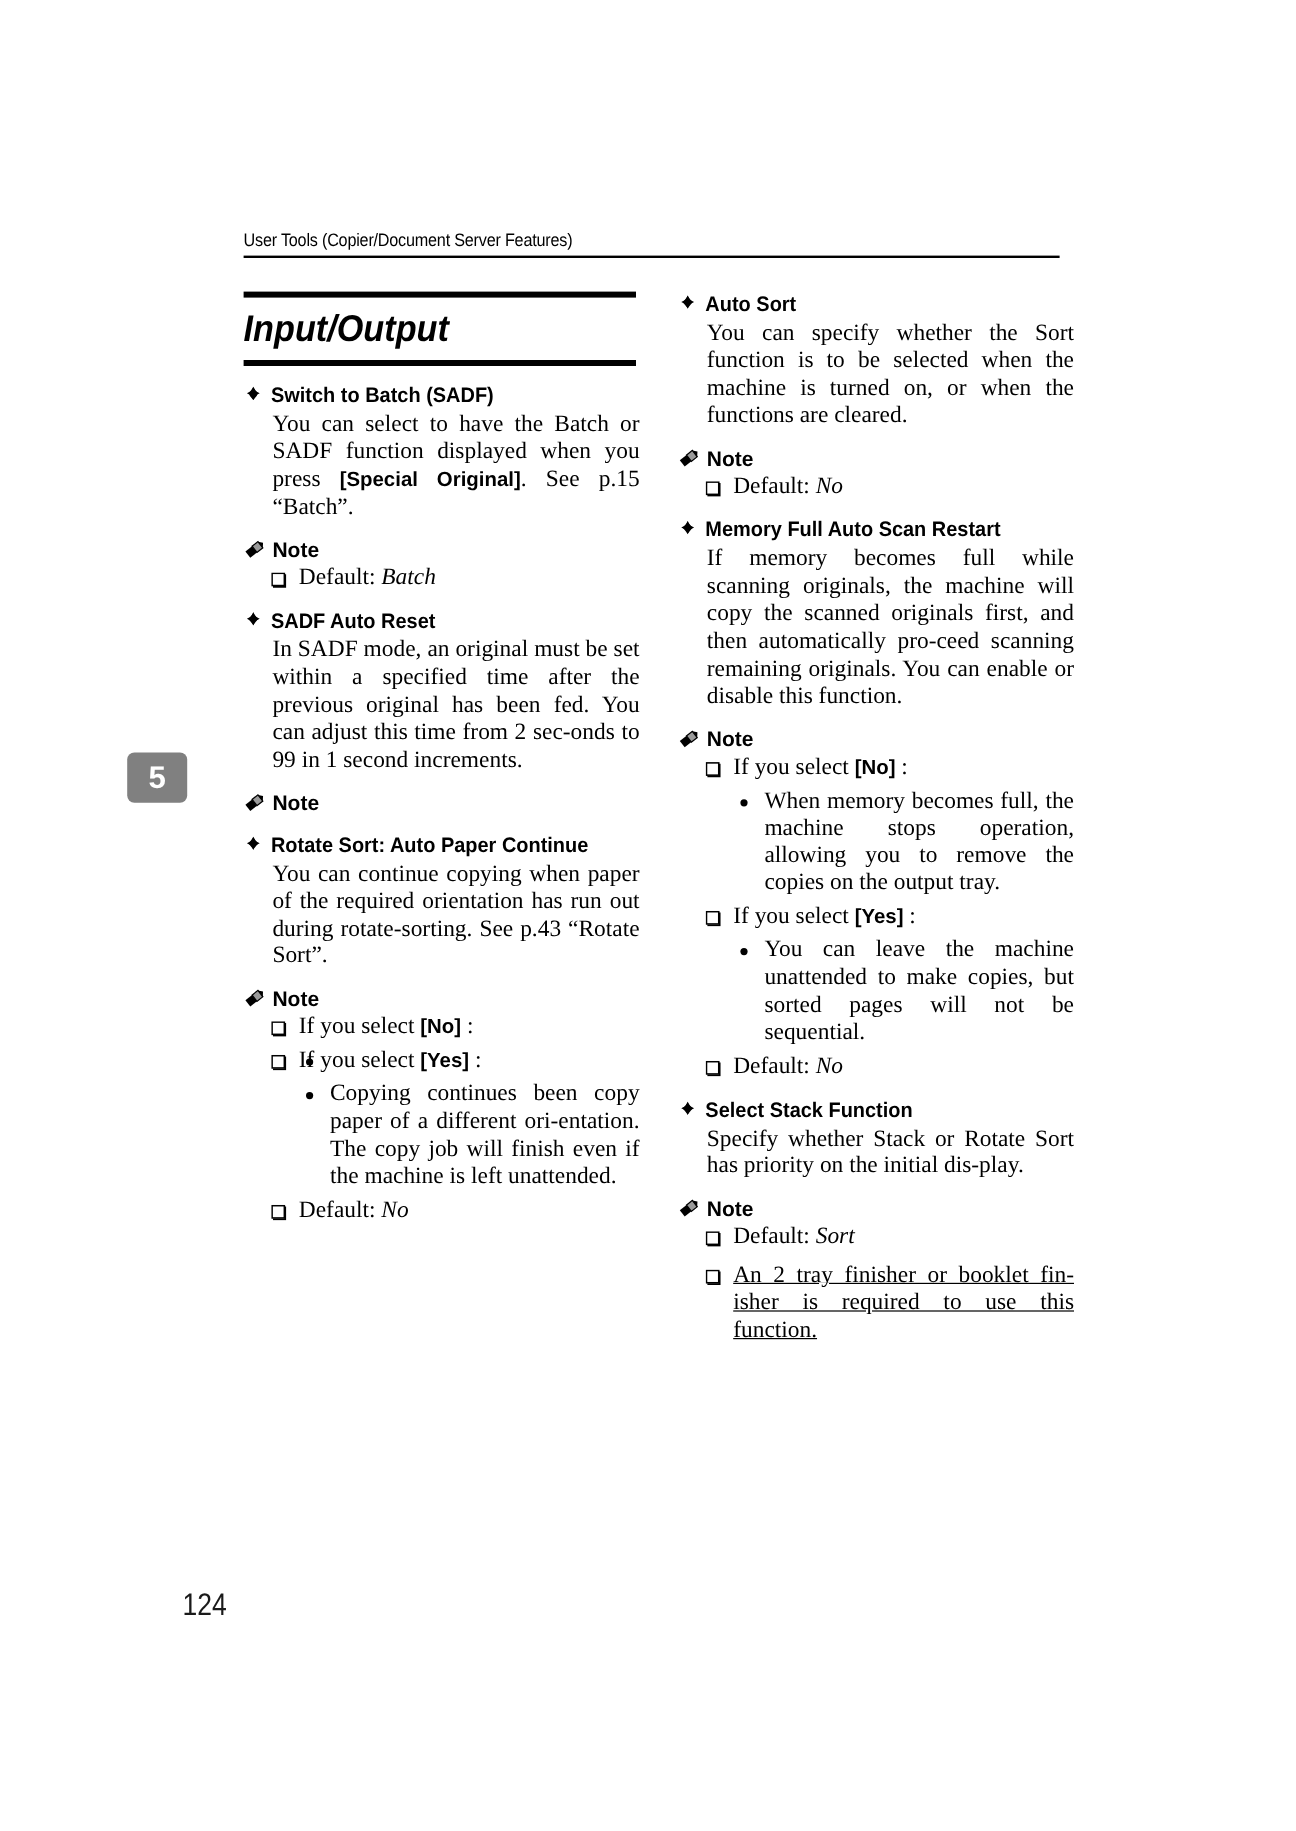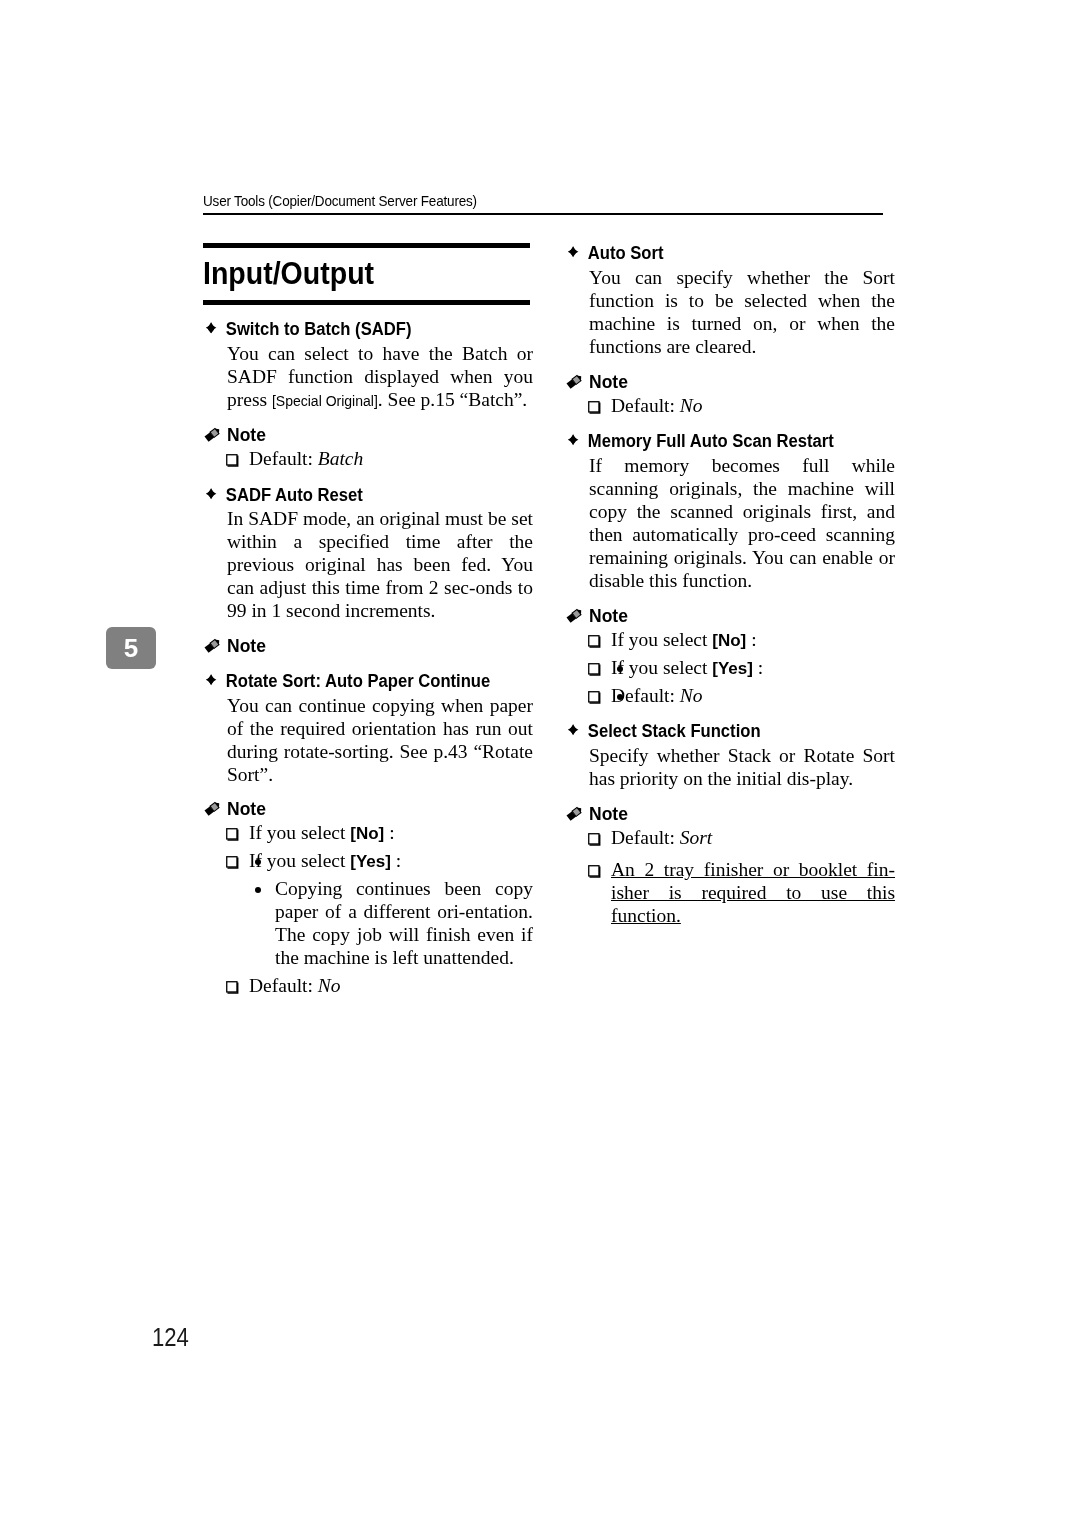--- a/index.html
+++ b/index.html
@@ -63,20 +63,21 @@
   .col {
     position: absolute;
     top: 243px;
     width: 330px;
   }
   .col-left  { left: 203px; }
   .col-right { left: 565px; }
 
   
   .section-heading {
+    font-style: italic;
   }
   .rule-thick-top {
     height: 5px;
     background: #000;
     width: 327px;
   }
   .rule-thick-bottom {
     height: 5px;
     background: #000;
     width: 327px;
@@ -124,22 +125,22 @@
     font-family: "Liberation Serif", serif;
     font-size: 19.5px;
     line-height: 1.175;
     text-align: justify;
     text-justify: inter-word;
     hyphens: manual;
     margin: 0;
   }
   .body-text .ui-term {
     font-family: "Liberation Sans", sans-serif;
-    font-weight: normal;
-    font-size: 14px;
+    font-weight: bold;
+    font-size: 17px;
   }
 
   
   .note-block {
     margin-top: 13px;
     margin-bottom: 1px;
   }
   .note-label {
     position: relative;
     padding-left: 24px;
@@ -406,31 +407,33 @@
 
         <div class="note-entry">
           <svg class="checkbox-icon" viewBox="0 0 14 14">
             <rect x="0.8" y="0.8" width="11" height="11" fill="#fff" stroke="#000" stroke-width="1.4"></rect>
             <path d="M12.6 1.6 L12.6 13 L1.6 13" fill="none" stroke="#000" stroke-width="1.6"></path>
           </svg>
           <span>If you select </span><span class="ui-term">[No]</span><span> :</span>
         </div>
         <div class="bullet-entry">
           <span class="round-bullet"></span>
+          <span>When memory becomes full, the machine stops operation, allowing you to remove the copies on the output tray.</span>
         </div>
 
         <div class="note-entry">
           <svg class="checkbox-icon" viewBox="0 0 14 14">
             <rect x="0.8" y="0.8" width="11" height="11" fill="#fff" stroke="#000" stroke-width="1.4"></rect>
             <path d="M12.6 1.6 L12.6 13 L1.6 13" fill="none" stroke="#000" stroke-width="1.6"></path>
           </svg>
           <span>If you select </span><span class="ui-term">[Yes]</span><span> :</span>
         </div>
         <div class="bullet-entry">
           <span class="round-bullet"></span>
+          <span>You can leave the machine unattended to make copies, but sorted pages will not be sequential.</span>
         </div>
 
         <div class="note-entry">
           <svg class="checkbox-icon" viewBox="0 0 14 14">
             <rect x="0.8" y="0.8" width="11" height="11" fill="#fff" stroke="#000" stroke-width="1.4"></rect>
             <path d="M12.6 1.6 L12.6 13 L1.6 13" fill="none" stroke="#000" stroke-width="1.6"></path>
           </svg>
           <span>Default: </span><span class="italic-val">No</span>
         </div>
       </div>

